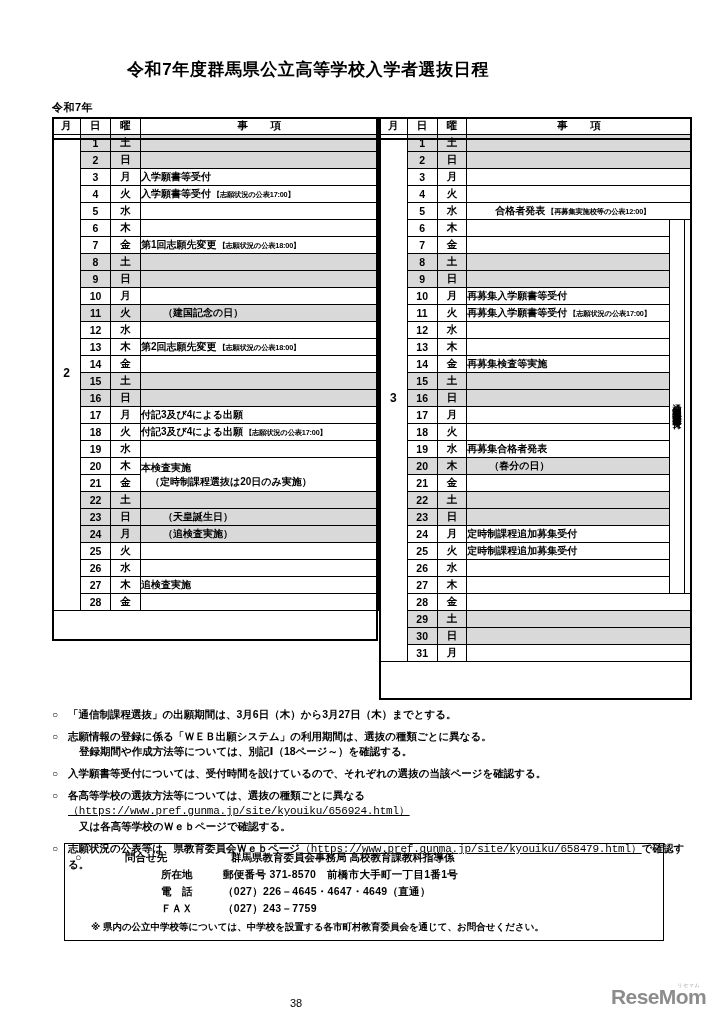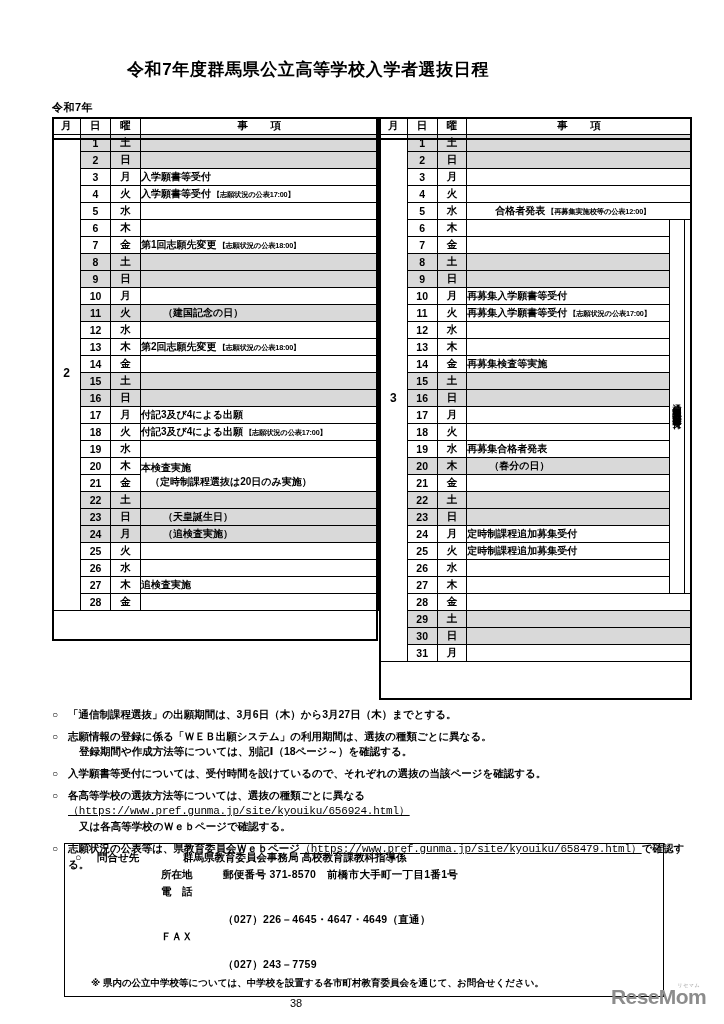--- a/index.html
+++ b/index.html
@@ -188,26 +188,26 @@
     left: 64px;
     width: 600px;
     border: 1.5px solid #000;
     box-sizing: border-box;
     padding: 7px 10px 6px 10px;
     font-size: 10.5px;
     font-weight: bold;
   }
   .contact-head { display: flex; align-items: baseline; }
   .contact-head .cb { width: 22px; }
-  .contact-head .clabel { width: 86px; }
+  .contact-head .clabel { width: 106px; margin-left: 28px; }
   .contact-row { display: flex; margin-top: 3px; padding-left: 86px; }
   .contact-row .k { width: 62px; flex: 0 0 62px; }
   .contact-row .v { letter-spacing: 0.3px; }
   .contact-note { margin-top: 5px; padding-left: 16px; font-size: 9.5px; }
-  .spaced { letter-spacing: 2px; margin-top: 28px; }
+  .spaced { letter-spacing: 2px; }
 
   
   .page-num {
     position: absolute;
     top: 997px;
     left: 0;
     width: 592px;
     text-align: center;
     font-size: 11px;
   }

